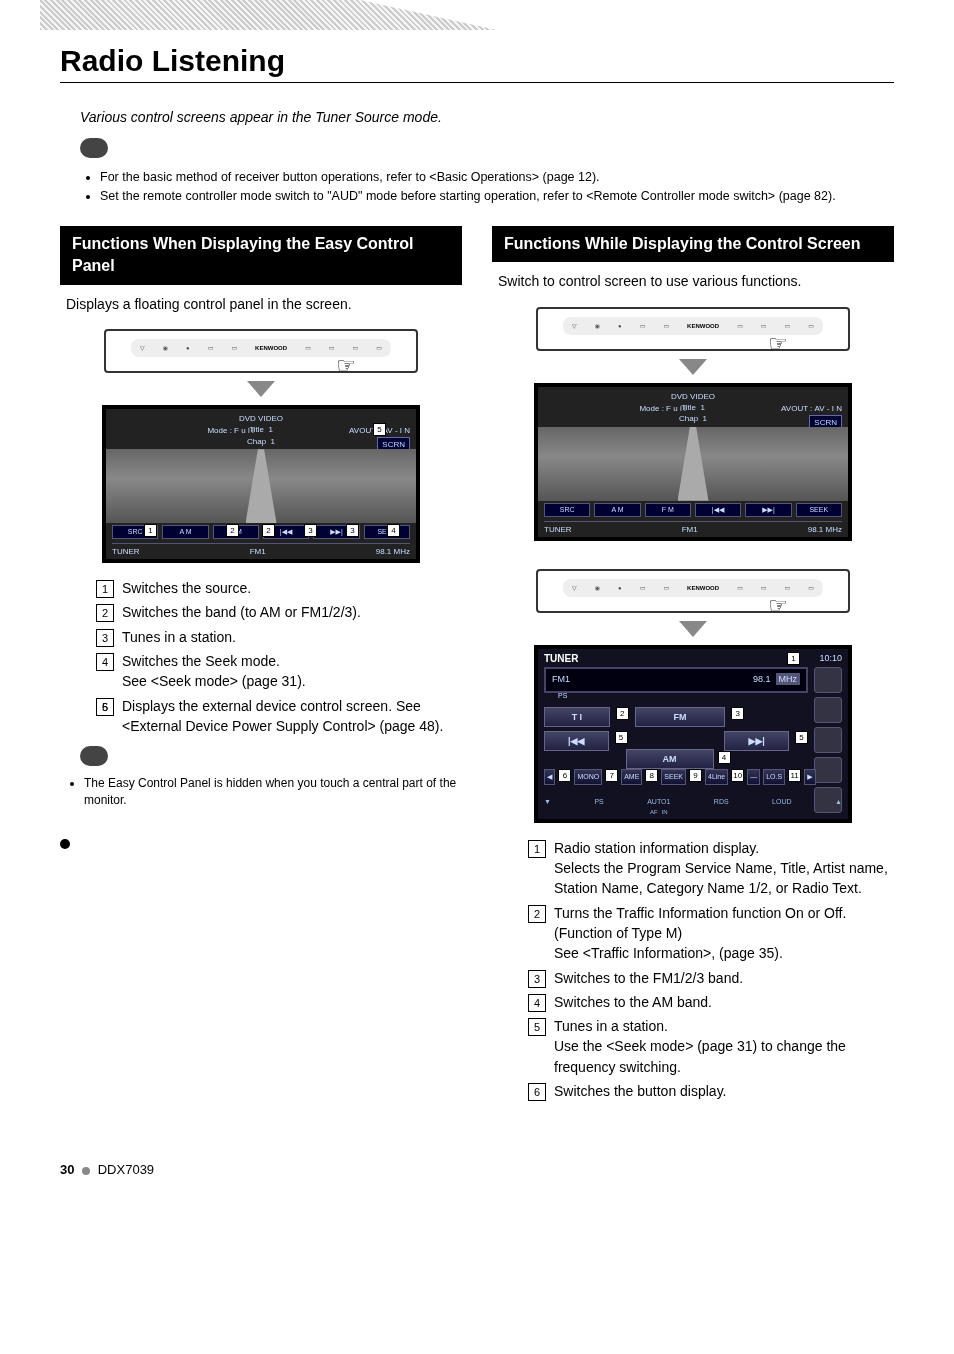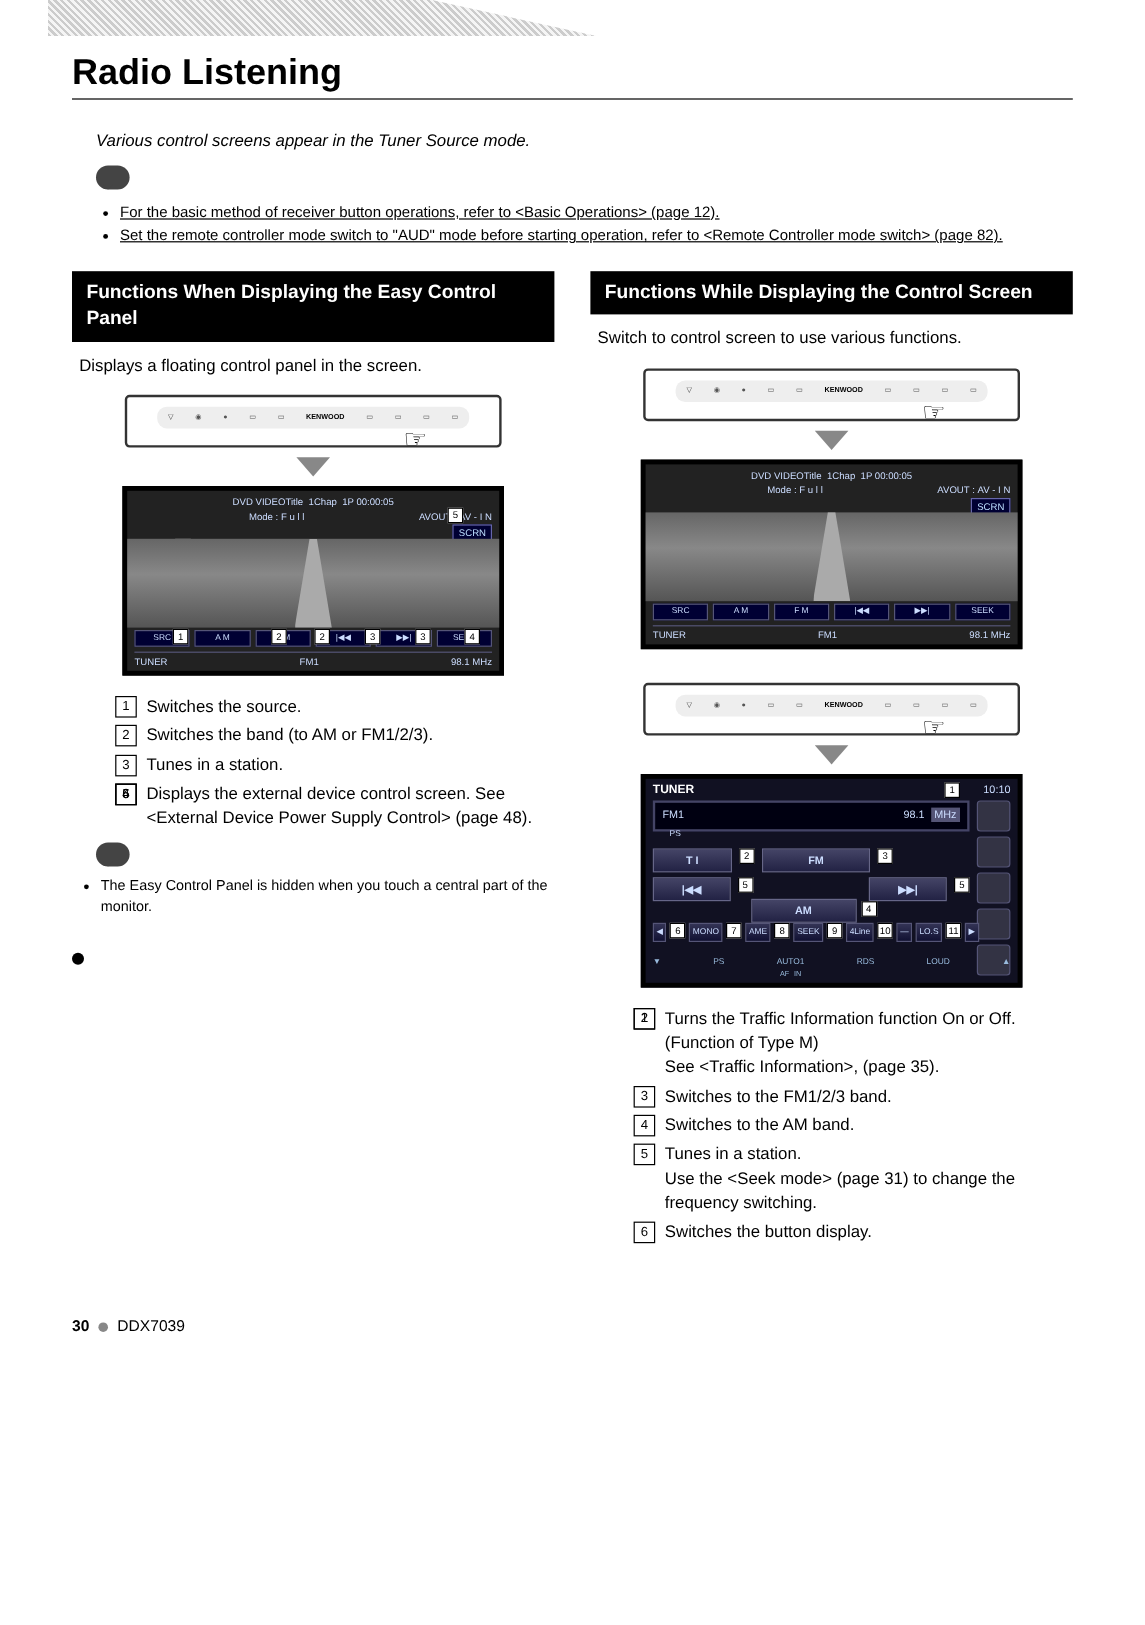--- a/index.html
+++ b/index.html
@@ -44,21 +44,20 @@
     position: absolute;
     bottom: -4px;
     left: 6px;
     border: 4px solid transparent;
     border-top-color: #444;
   }
   ul.bullets {
     margin: 6px 0 20px 22px;
     padding-left: 18px;
     font-size: 12.5px;
-    text-decoration: underline;
   }
   ul.bullets li {
     margin-bottom: 2px;
   }
   .columns {
     display: flex;
     gap: 30px;
     align-items: flex-start;
   }
   .col {
@@ -123,23 +122,24 @@
     background: #222;
     color: #bdf;
     font-size: 8px;
     position: relative;
     border: 4px solid #000;
   }
   .dvd-top {
     position: absolute;
     top: 4px; left: 6px; right: 6px;
     display: flex;
-    justify-content: center;
+    justify-content: flex-end;
     font-size: 8px;
     color: #cdf;
+    flex-direction: column;
   }
   .dvd-row2 {
     position: absolute;
     top: 16px; left: 6px; right: 6px;
     display: flex;
     justify-content: space-between;
     font-size: 8px;
     color: #cdf;
   }
   .scrn-btn {
@@ -389,21 +389,22 @@
           <span>FM1</span>
           <span>98.1  MHz</span>
         </div>
       </div>
     </div>
 
     <ol class="num-list">
       <li><span class="num-box">1</span><span>Switches the source.</span></li>
       <li><span class="num-box">2</span><span>Switches the band (to AM or FM1/2/3).</span></li>
       <li><span class="num-box">3</span><span>Tunes in a station.</span></li>
-      <li><span class="num-box">4</span></li>
+      <li><span class="num-box">4</span><span style="white-space:pre-line">Switches the Seek mode.
+See &lt;Seek mode&gt; (page 31).</span></li>
       <li><span class="num-box">5</span></li>
       <li><span class="num-box">6</span><span>Displays the external device control screen. See &lt;External Device Power Supply Control&gt; (page 48).</span></li>
     </ol>
 
     <div class="sub-note">
       <span class="note-icon"></span>
       <ul>
         <li>The Easy Control Panel is hidden when you touch a central part of the monitor.</li>
       </ul>
     </div>
@@ -543,21 +544,22 @@
           <span>PS</span>
           <span><span>AUTO1</span><br><span style="font-size:6px">AF</span>&nbsp;&nbsp;<span style="font-size:6px">IN</span></span>
           <span>RDS</span>
           <span>LOUD</span>
           <span>▲</span>
         </div>
       </div>
     </div>
 
     <ol class="num-list">
-      <li><span class="num-box">1</span></li>
+      <li><span class="num-box">1</span><span style="white-space:pre-line">Radio station information display.
+Selects the Program Service Name, Title, Artist name, Station Name, Category Name 1/2, or Radio Text.</span></li>
       <li><span class="num-box">2</span><span style="white-space:pre-line">Turns the Traffic Information function On or Off. (Function of Type M)
 See &lt;Traffic Information&gt;, (page 35).</span></li>
       <li><span class="num-box">3</span><span>Switches to the FM1/2/3 band.</span></li>
       <li><span class="num-box">4</span><span>Switches to the AM band.</span></li>
       <li><span class="num-box">5</span><span style="white-space:pre-line">Tunes in a station.
 Use the &lt;Seek mode&gt; (page 31) to change the frequency switching.</span></li>
       <li><span class="num-box">6</span><span>Switches the button display.</span></li>
     </ol>
   </div>
 </div>

